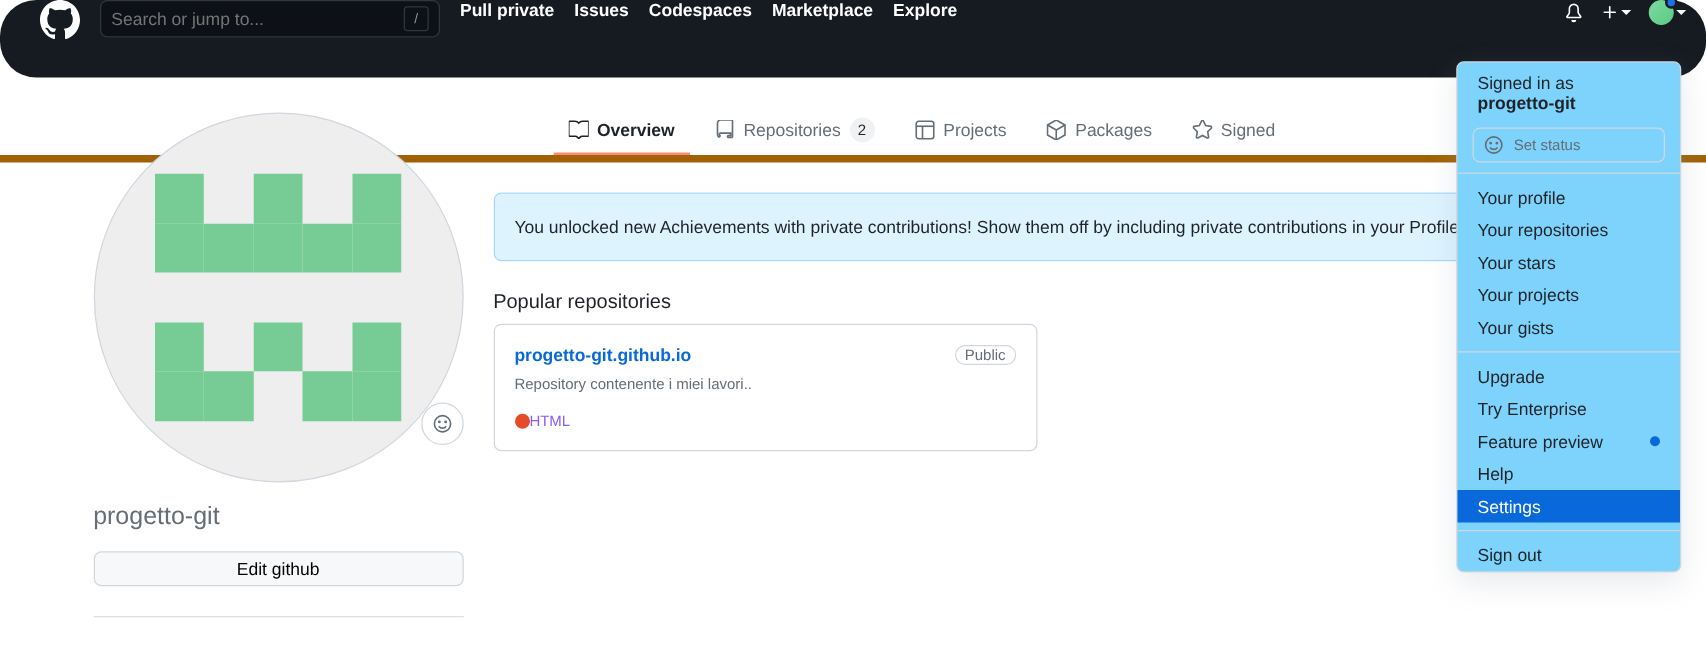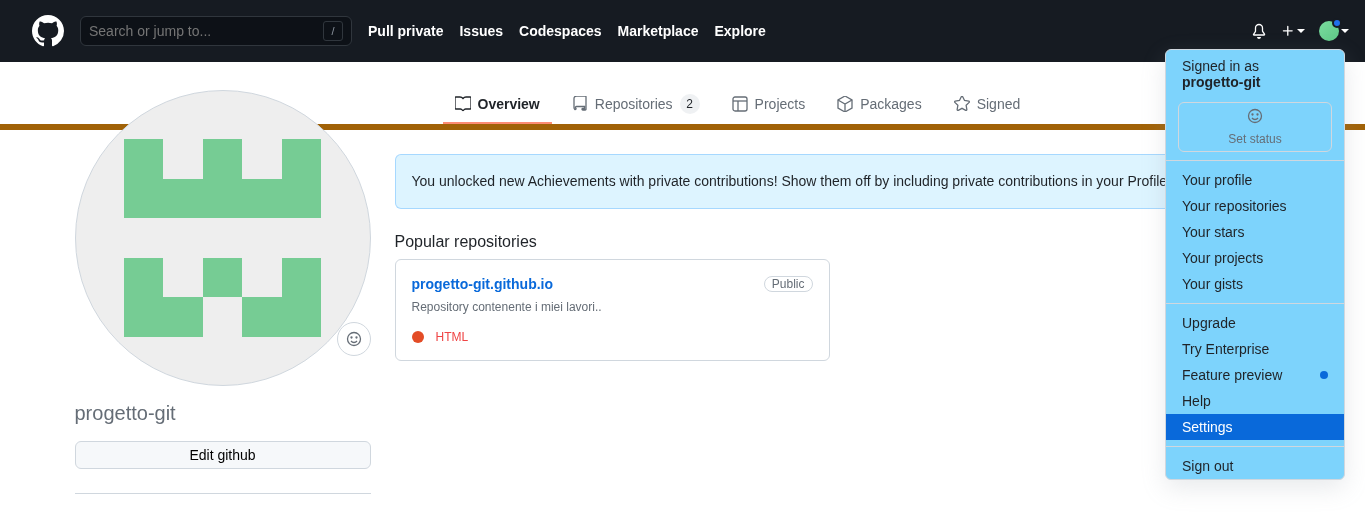--- a/index.html
+++ b/index.html
@@ -1,18 +1,18 @@
 <!DOCTYPE html>
 <html><head>
 <meta charset="utf-8">
 <style>
 * { margin: 0; padding: 0; box-sizing: border-box; }
 body { font-family: -apple-system, BlinkMacSystemFont, "Segoe UI", Helvetica, Arial, sans-serif; font-size: 14px; color: #1f2328; background: #fff; }
 
-.header { background: #161b22; height: 62px; display: flex; align-items: center; padding: 0 16px 0 32px; }
+.header { background: #161b22; height: 62px; display: flex; align-items: flex-start; padding: 0 16px 0 32px; border-radius: 29px; }
 .logo { width: 32px; height: 32px; color: #fff; margin-right: 16px; }
 .search-box { background: #0d1117; border: 1px solid #30363d; border-radius: 6px; width: 272px; height: 30px; display: flex; align-items: center; padding: 0 8px; margin-right: 16px; }
 .search-input { background: transparent; border: none; color: #8b949e; font-size: 14px; flex: 1; outline: none; }
 .search-hint { border: 1px solid #30363d; border-radius: 3px; width: 20px; height: 20px; display: flex; align-items: center; justify-content: center; color: #8b949e; font-size: 11px; }
 .nav { display: flex; gap: 16px; }
 .nav a { color: #fff; font-weight: 600; text-decoration: none; font-size: 14px; }
 .header-right { margin-left: auto; display: flex; align-items: center; gap: 14px; }
 .hicon { color: #fff; cursor: pointer; display:flex; align-items:center; }
 .avatar-sm { width: 20px; height: 20px; border-radius: 50%; background: linear-gradient(135deg,#7adb9f,#5ec986); position:relative; }
 .avatar-dot { position:absolute; top:-3px; right:-3px; width:10px; height:10px; border-radius:50%; background:#1f6feb; border:2px solid #161b22; }
@@ -37,27 +37,27 @@
 
 .main { flex:1; padding-top:24px; min-width:0; }
 .banner { background:#ddf4ff; border:1px solid #54aeff66; border-radius:6px; padding:16px; font-size:14px; line-height:1.5; color:#1f2328; }
 .banner a { color:#0969da; text-decoration:none; }
 .section-title { font-size:16px; font-weight:400; margin:24px 0 8px; }
 .repo-card { border:1px solid #d0d7de; border-radius:6px; padding:16px; width:435px; }
 .repo-head { display:flex; justify-content:space-between; align-items:flex-start; }
 .repo-name { color:#0969da; font-weight:600; font-size:14px; text-decoration:none; }
 .badge { border:1px solid #d0d7de; border-radius:20px; padding:0 7px; font-size:12px; color:#656d76; }
 .repo-desc { font-size:12px; color:#656d76; margin-top:8px; }
-.repo-lang { display:flex; align-items:center; gap:12px; margin-top:16px; font-size:12px; color:#ef4444; }
+.repo-lang { display:flex; align-items:center; gap:0; margin-top:16px; font-size:12px; color:#8b5cf6; }
 .lang-dot { width:12px; height:12px; border-radius:50%; background:#e34c26; }
 
 .dropdown { position:absolute; right:20px; top:49px; width:180px; background:#7dd3fc; border:1px solid #d0d7de; border-radius:6px; box-shadow:0 8px 24px rgba(140,149,159,0.2); z-index:100; font-size:14px; }
 .dd-header { padding:8px 16px 4px; }
 .dd-header strong { display:block; }
-.dd-status { margin:8px 12px; display:flex; align-items:center; gap:8px; padding:5px 8px; border:1px solid #d0d7de; border-radius:6px; color:#656d76; font-size:12px; cursor:pointer;flex-direction:column; }
+.dd-status { margin:8px 12px; display:flex; align-items:center; gap:8px; padding:5px 8px; border:1px solid #d0d7de; border-radius:6px; color:#656d76; font-size:12px; cursor:pointer; }
 .dd-div { border-top:1px solid #d0d7de; margin:6px 0; }
 .dd-item { padding:5px 16px; cursor:pointer; display:flex; align-items:center; justify-content:space-between; }
 .dd-item.hl { background:#0969da; color:#fff; }
 .blue-dot { width:8px; height:8px; border-radius:50%; background:#0969da; }
 </style>
 </head>
 <body>
 
 <div class="header">
   <span class="logo">

